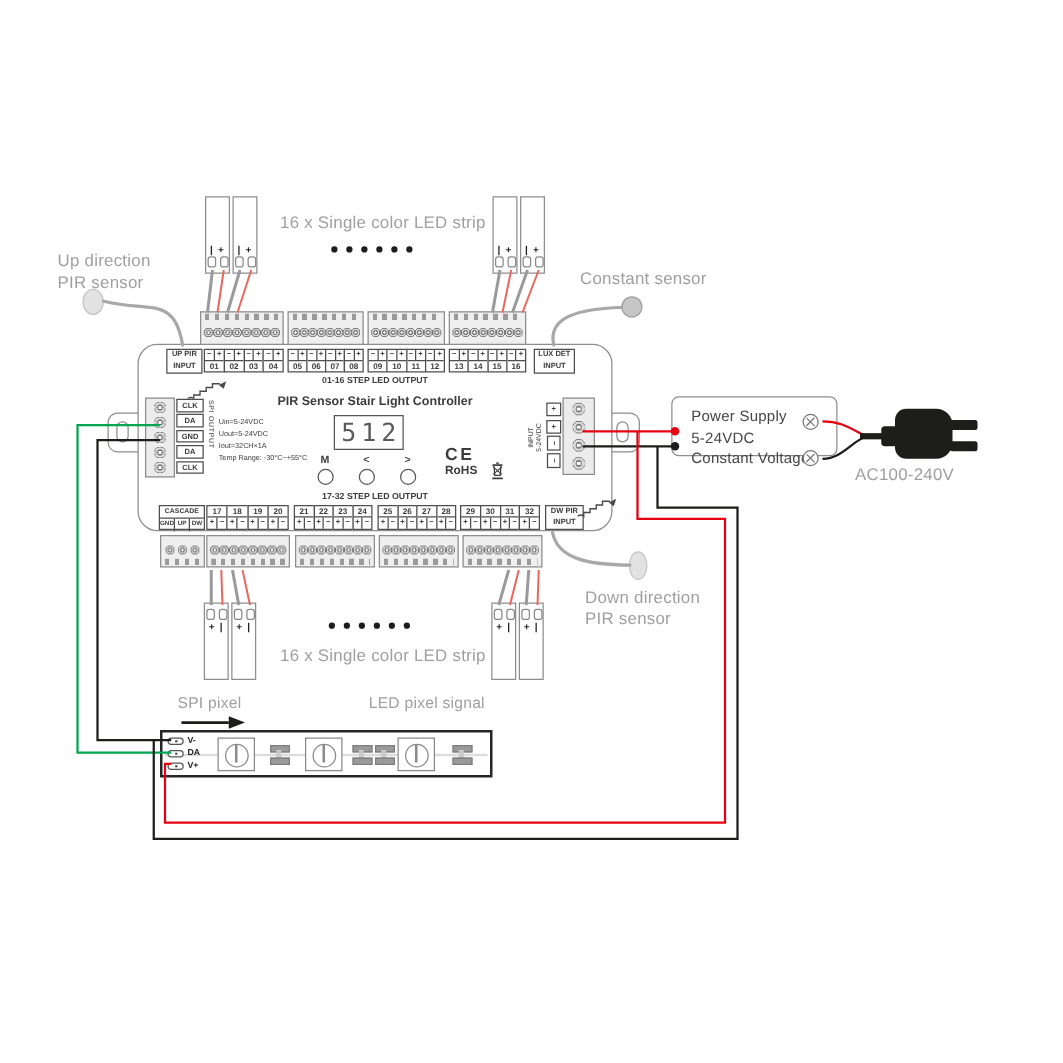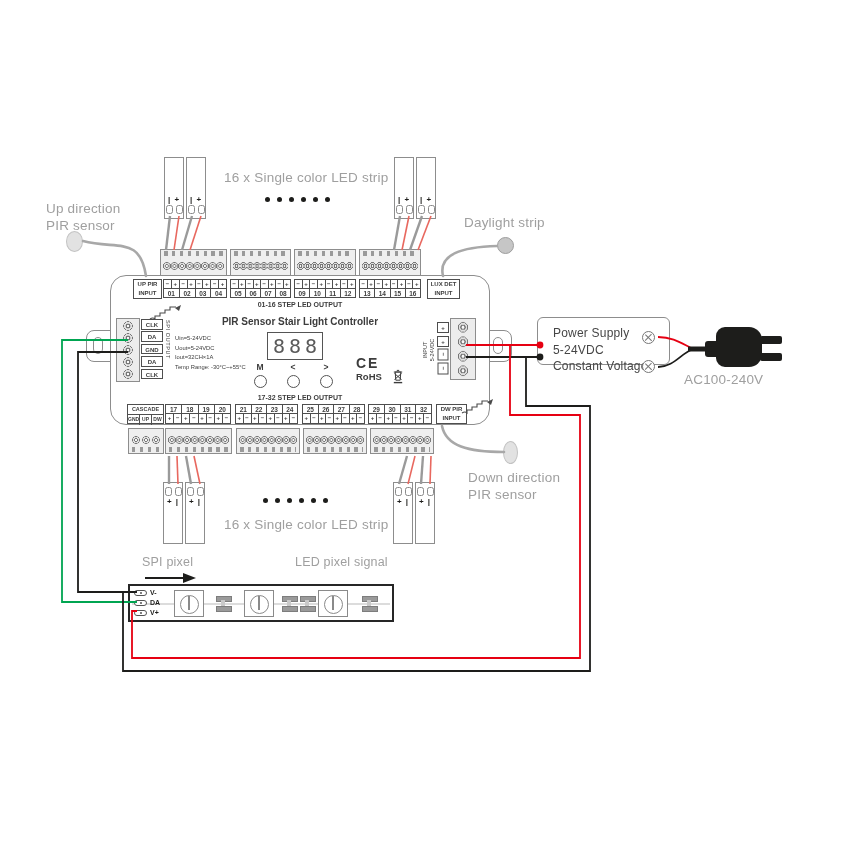--- a/index.html
+++ b/index.html
@@ -224,21 +224,21 @@
     <path data-name="plug-black-wire" class="w-black" d="M658,367 C673,367 681,354 691,350"></path>
     <path data-name="plug-cord" class="w-thick" d="M688,349 L712,349"></path>
   </svg>
 
   <div class="abs gray-text" data-name="up-pir-label">
     <div data-name="up-pir-label-line1">Up direction</div>
     <div data-name="up-pir-label-line2">PIR sensor</div>
   </div>
   <div class="abs" data-name="up-pir-sensor"></div>
 
-  <div class="abs gray-text" data-name="daylight-label">Daylight strip</div>
+  <div class="abs gray-text" data-name="daylight-label">Constant sensor</div>
   <div class="abs" data-name="daylight-sensor"></div>
 
   <div class="abs gray-text" data-name="down-pir-label">
     <div data-name="down-pir-label-line1">Down direction</div>
     <div data-name="down-pir-label-line2">PIR sensor</div>
   </div>
   <div class="abs" data-name="down-pir-sensor"></div>
 
   <div class="abs gray-text" data-name="top-strip-label">16 x Single color LED strip</div>
   <div class="abs dots" data-name="top-dots">
@@ -510,21 +510,21 @@
     </svg>
 
   <div class="abs" data-name="controller-title">PIR Sensor Stair Light Controller</div>
   <div class="abs" data-name="controller-specs">
 
   <div class="spec-line" data-name="spec-line">Uin=5-24VDC</div>
       <div class="spec-line" data-name="spec-line">Uout=5-24VDC</div>
       <div class="spec-line" data-name="spec-line">Iout=32CH×1A</div>
       <div class="spec-line" data-name="spec-line">Temp Range: -30°C~+55°C</div>
     </div>
-  <div class="abs" data-name="seven-seg-display"><span data-name="display-digits">888</span></div>
+  <div class="abs" data-name="seven-seg-display"><span data-name="display-digits">512</span></div>
   <div class="abs" data-name="button-row">
 
   <div class="btn" data-name="mode-button">
         <div class="blabel" data-name="button-label">M</div>
         <div class="bcircle" data-name="button-circle"></div>
       </div>
       <div class="btn" data-name="mode-button">
         <div class="blabel" data-name="button-label">&lt;</div>
         <div class="bcircle" data-name="button-circle"></div>
       </div>

